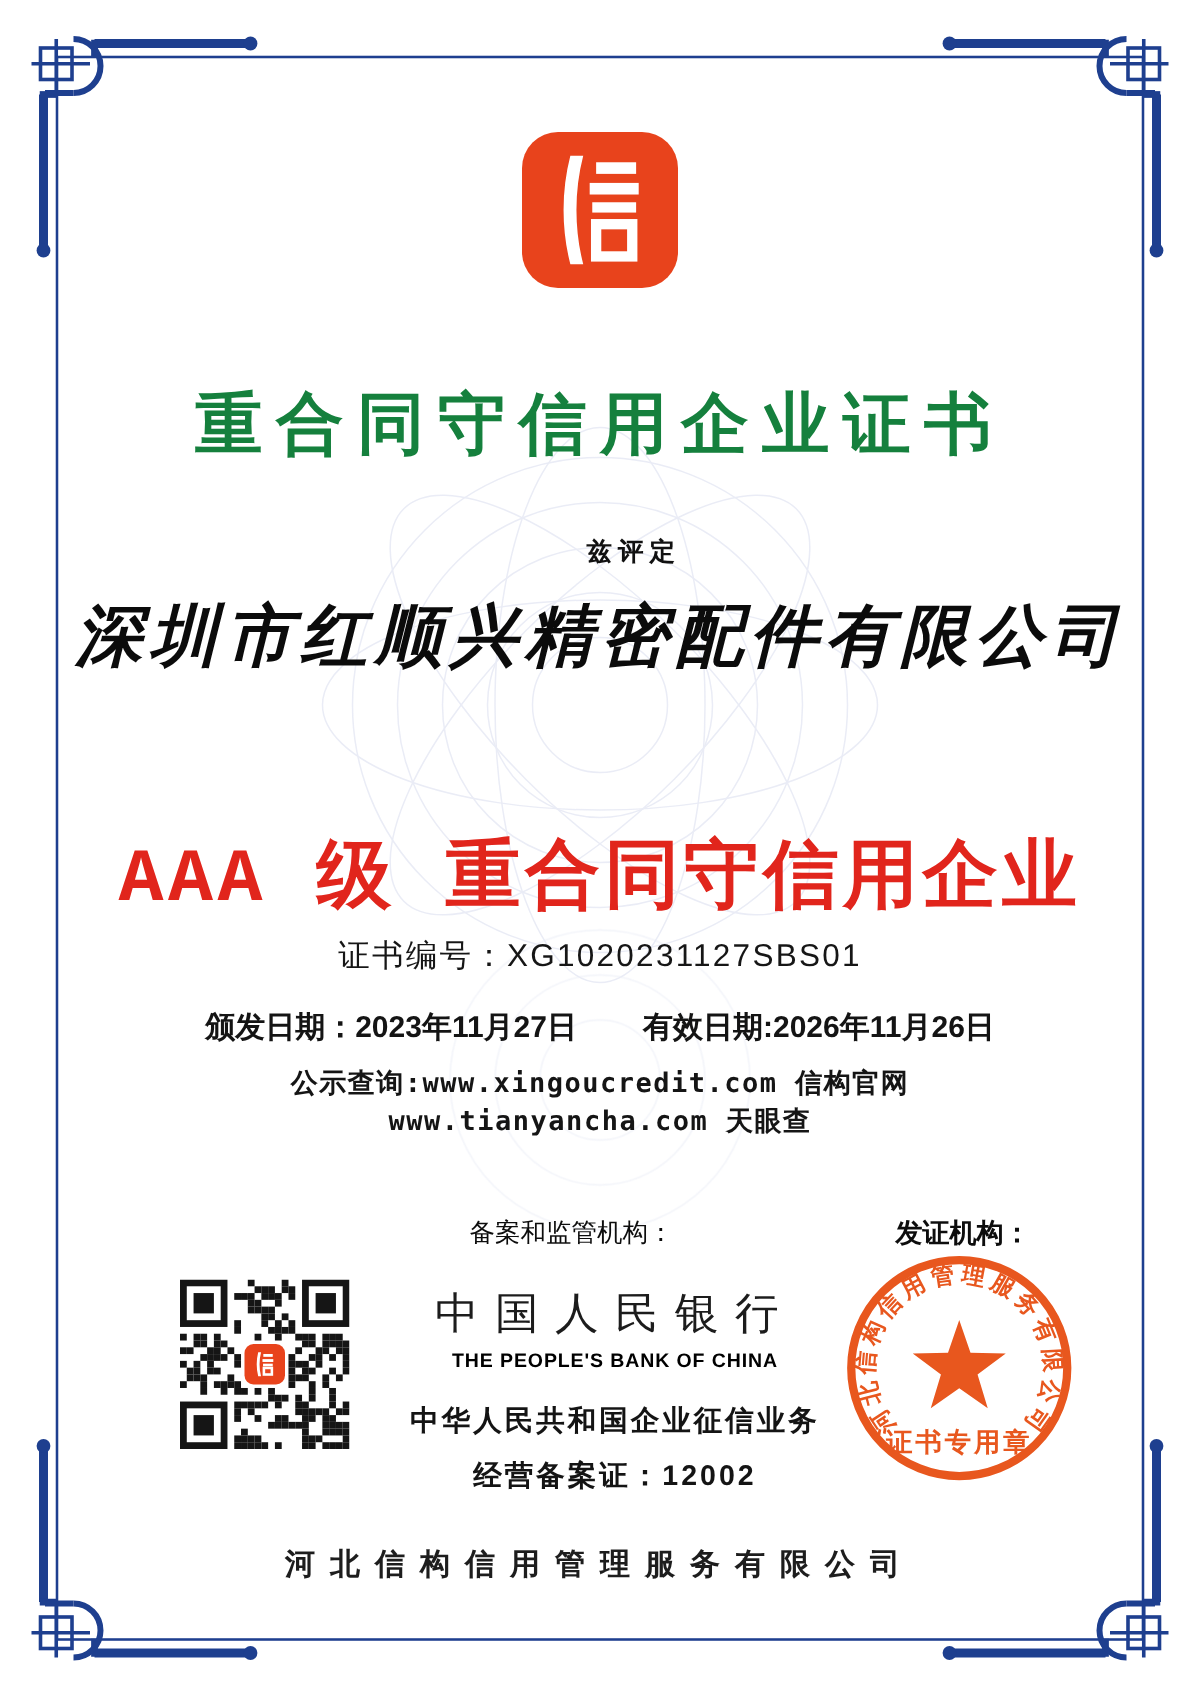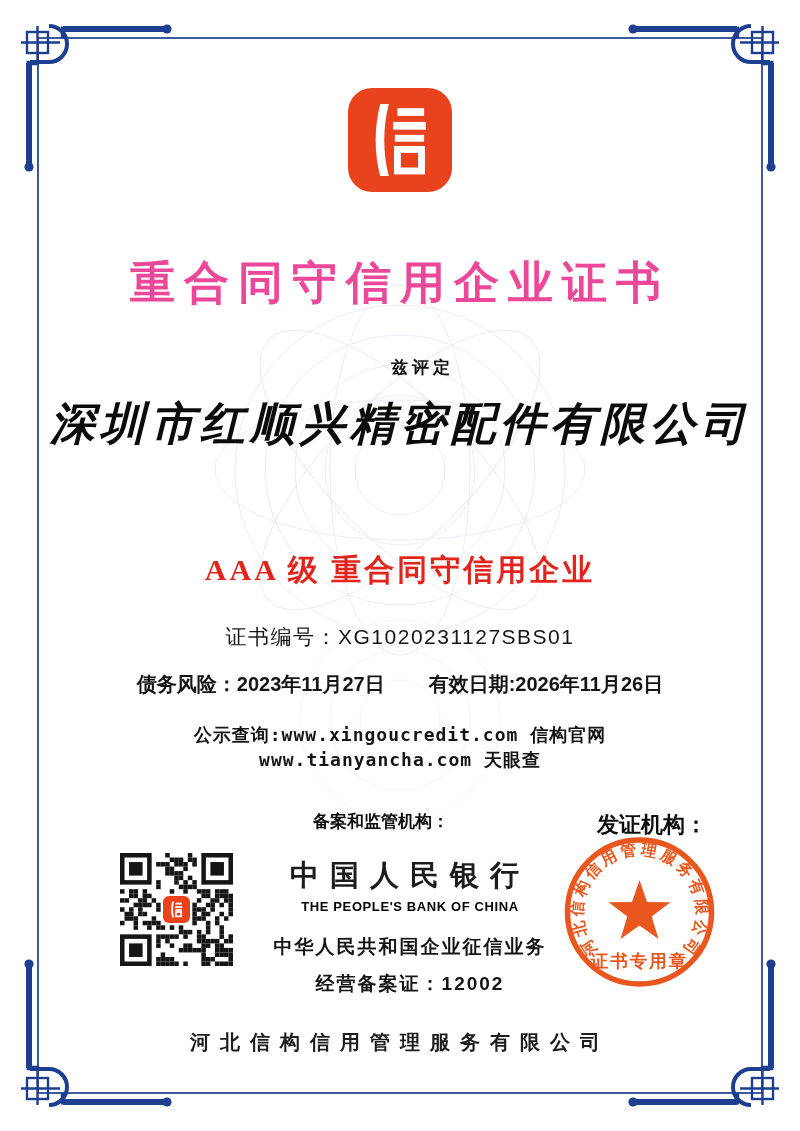--- a/index.html
+++ b/index.html
@@ -2,39 +2,39 @@
 <html><head>
 <meta charset="utf-8">
 <style>
   html,body{margin:0;padding:0;background:#fff;}
   .page{position:relative;width:800px;height:1131px;background:#ffffff;overflow:hidden;
         font-family:"Liberation Sans","DejaVu Sans",sans-serif;color:#111;}
   .abs{position:absolute;left:0;right:0;text-align:center;}
   svg.frame,svg.watermark{position:absolute;left:0;top:0;}
   .logo-box{position:absolute;left:348px;top:88px;width:104px;height:104px;
             background:#e8431c;border-radius:24px;display:flex;align-items:center;justify-content:center;}
-  .cert-title{top:253px;font-size:45px;font-weight:900;letter-spacing:9px;color:#ec4899;}
+  .cert-title{top:253px;font-size:45px;font-weight:900;letter-spacing:9px;color:#15803d;}
   .assess{top:356px;font-size:17px;font-weight:700;letter-spacing:4px;color:#111;padding-left:45px;}
   .company{top:394px;font-size:45px;font-weight:700;font-style:italic;letter-spacing:5px;
            font-family:"Liberation Serif","DejaVu Serif",serif;color:#0b0b0b;}
   .desc{top:482px;font-size:18.5px;line-height:29px;letter-spacing:1px;color:#1a1a1a;font-weight:500;}
-  .rating{top:550px;font-size:30px;font-weight:900;letter-spacing:3px;color:#e1251c;
-          font-family:Liberation Serif, serif;}
+  .rating{top:550px;font-size:50px;font-weight:900;letter-spacing:3px;color:#e1251c;
+          font-family:Liberation Mono, monospace;}
   .certno{top:623px;font-size:21px;letter-spacing:1.5px;font-weight:500;color:#161616;}
   .dates{top:671px;font-size:20px;font-weight:600;color:#141414;}
   .dates span{margin:0 22px;}
   .inquiry{top:711px;font-size:18px;line-height:24.5px;font-weight:600;color:#151515;
-           font-family:"DejaVu Sans Mono","Liberation Mono",monospace;letter-spacing:1px;margin-top:12px;}
-  .filing-label{position:absolute;left:313px;top:810px;font-size:17px;font-weight:700;color:#0d0d0d;}
-  .issuer-label{position:absolute;left:597px;top:810px;font-size:22px;font-weight:800;color:#0d0d0d;}
+           font-family:"DejaVu Sans Mono","Liberation Mono",monospace;letter-spacing:1px;}
+  .filing-label{position:absolute;left:313px;top:810px;font-size:17px;font-weight:400;color:#0d0d0d;}
+  .issuer-label{position:absolute;left:597px;top:810px;font-size:18px;font-weight:800;color:#0d0d0d;}
   .qr{position:absolute;left:120px;top:853px;width:113px;height:113px;}
   .qr-logo{position:absolute;left:163px;top:896px;width:27px;height:27px;background:#e8431c;
            border-radius:6px;display:flex;align-items:center;justify-content:center;}
   .bank{position:absolute;left:250px;top:856px;width:320px;text-align:center;}
-  .bank-name{font-size:29px;font-weight:700;letter-spacing:11px;color:#1c1c1c;
+  .bank-name{font-size:29px;font-weight:400;letter-spacing:11px;color:#1c1c1c;
              font-family:"Liberation Serif","DejaVu Serif",serif;}
   .bank-en{font-size:13px;font-weight:700;letter-spacing:0.6px;color:#000000;margin-top:3px;}
   .bank-biz{font-size:19px;font-weight:600;letter-spacing:2px;color:#141414;margin-top:20px;}
   .bank-lic{font-size:19px;font-weight:600;letter-spacing:2px;color:#141414;margin-top:11px;}
   .seal{position:absolute;left:557px;top:828px;width:166px;height:166px;}
   .footer-company{top:1029px;font-size:20px;font-weight:600;letter-spacing:10px;color:#1d1d1d;}
 </style>
 </head>
 <body>
 
@@ -94,21 +94,21 @@
 
   <div class="abs cert-title">重合同守信用企业证书</div>
   <div class="abs assess">兹评定</div>
   <div class="abs company">深圳市红顺兴精密配件有限公司</div>
 
 
   <div class="abs rating">AAA 级 重合同守信用企业</div>
   <div class="abs certno">证书编号：XG1020231127SBS01</div>
 
   <div class="abs dates">
-    <span>债务风险：2023年11月27日</span><span>有效日期:2026年11月26日</span>
+    <span>颁发日期：2023年11月27日</span><span>有效日期:2026年11月26日</span>
   </div>
 
   <div class="abs inquiry">
     <div>公示查询:www.xingoucredit.com 信构官网</div>
     <div>www.tianyancha.com  天眼查</div>
   </div>
 
   <div class="filing-label">备案和监管机构：</div>
   <div class="issuer-label">发证机构：</div>
 

